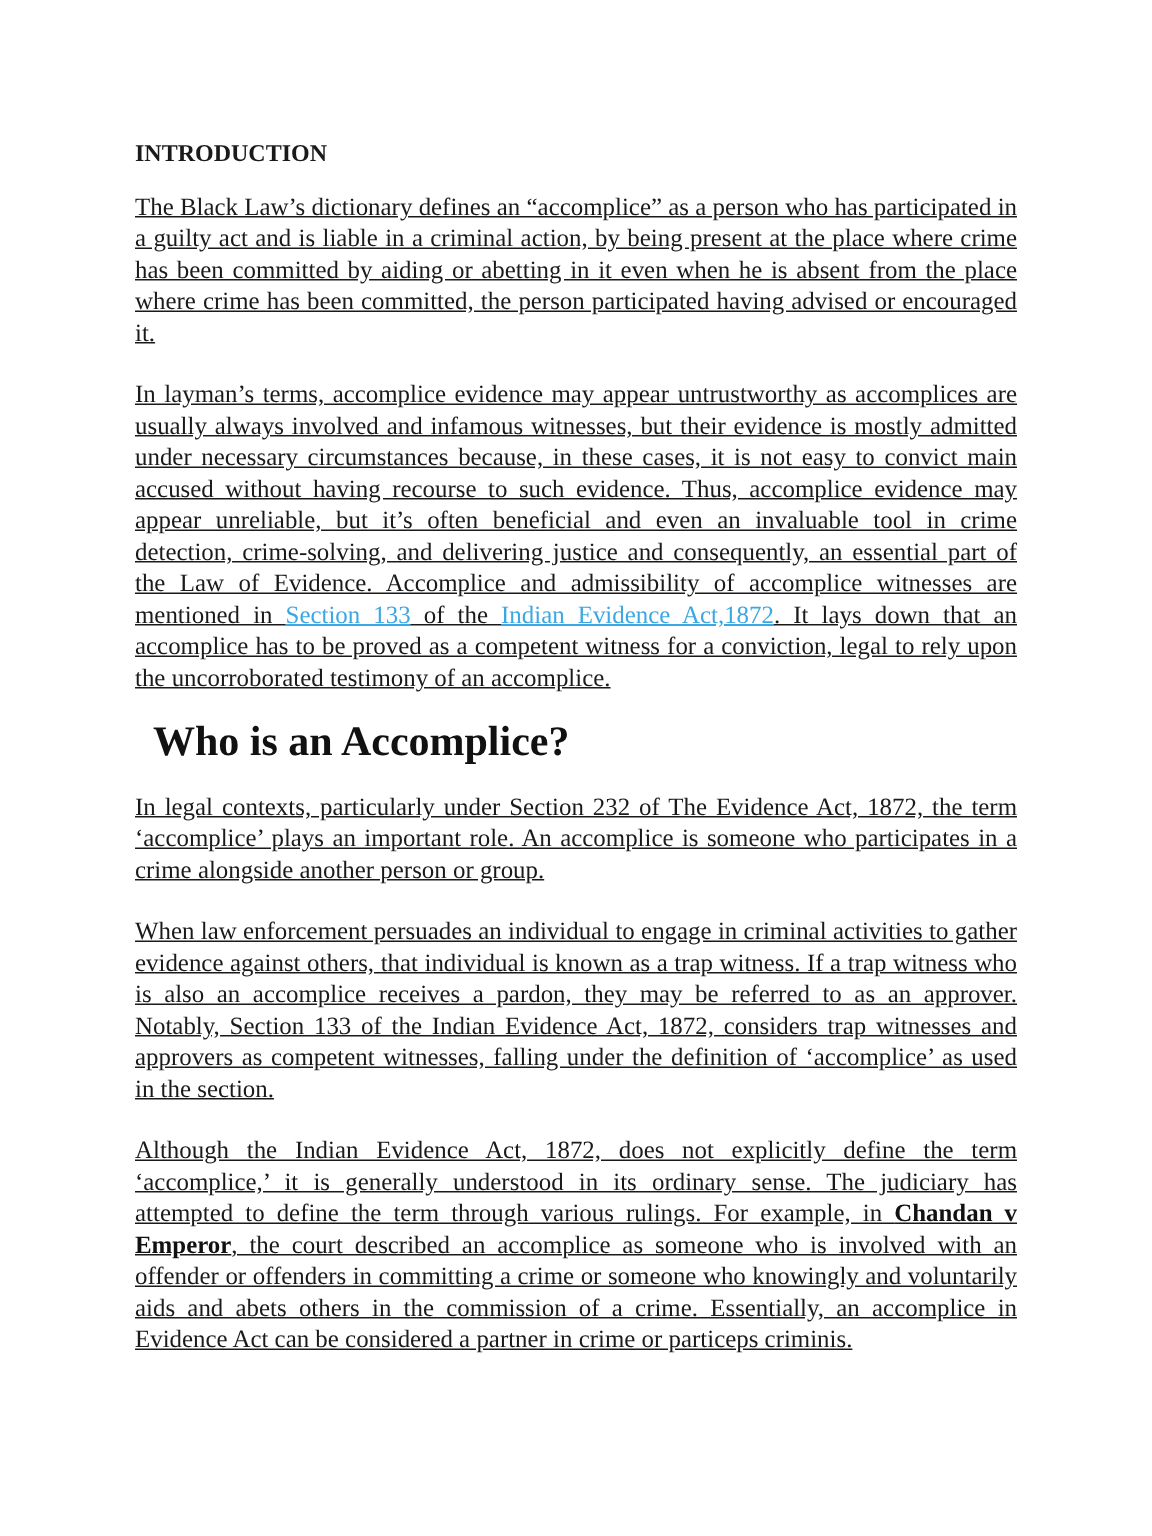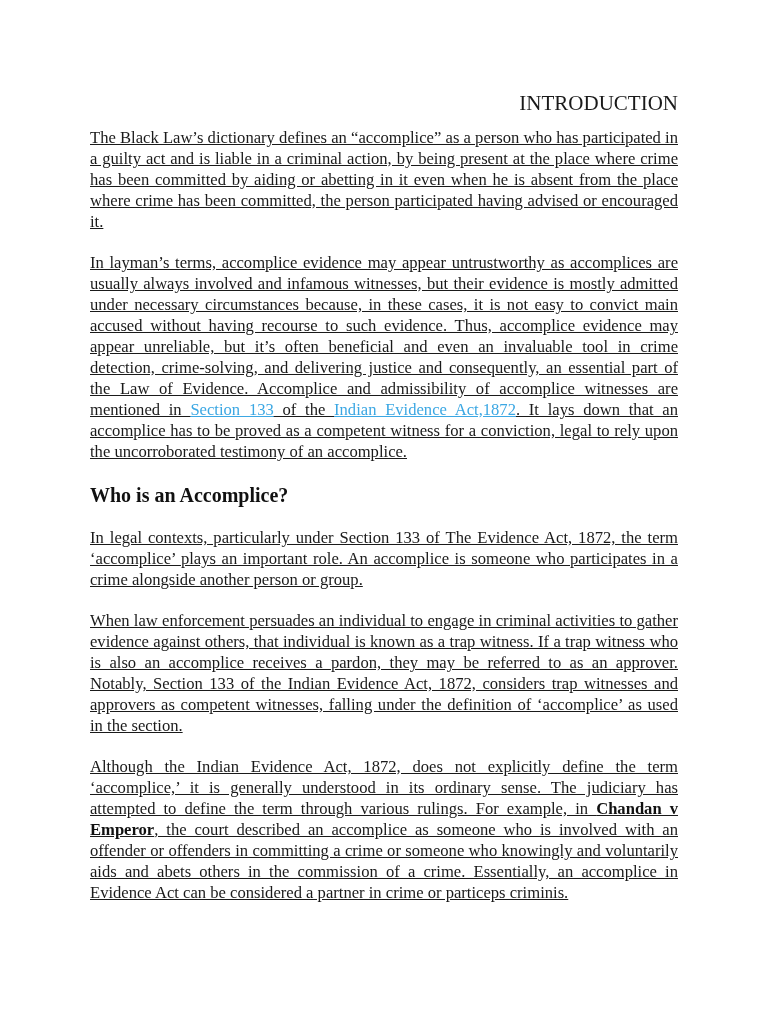--- a/index.html
+++ b/index.html
@@ -15,39 +15,39 @@
       font-family: "Liberation Serif", "DejaVu Serif", serif;
       color: #1a1a1a;
     }
     .page {
       position: absolute;
       left: 90px;
       top: 93px;
       width: 588px;
     }
     .doc-title {
-      text-align: right;
-      font-size: 21px;
+      text-align: left;
+      font-size: 16px;
       line-height: 20px;
       margin: 0 0 14px 0;
-      font-weight: normal;
+      font-weight: bold;
       letter-spacing: 0px;
     }
     p {
       margin: 0 0 20px 0;
       font-size: 16.6px;
       line-height: 21px;
       text-align: justify;
       text-decoration: underline;
     }
     .section-heading {
-      font-size: 20px;
+      font-size: 28px;
       line-height: 26px;
       font-weight: bold;
-      margin: 9px 0 19px 0;
+      margin: 9px 0 19px 12px;
       color: #111;
     }
     a.link {
       color: #3ba7e3;
       text-decoration: underline;
       text-decoration-color: #3ba7e3;
     }
     b { font-weight: bold; color: #111; }
   </style>
 </head>
@@ -55,18 +55,18 @@
 
 <div class="page">
   <div class="doc-title">INTRODUCTION</div>
 
   <p>The Black Law’s dictionary defines an “accomplice” as a person who has participated in a guilty act and is liable in a criminal action, by being present at the place where crime has been committed by aiding or abetting in it even when he is absent from the place where crime has been committed, the person participated having advised or encouraged it.</p>
 
   <p><span>In layman’s terms, accomplice evidence may appear untrustworthy as accomplices are usually always involved and infamous witnesses, but their evidence is mostly admitted under necessary circumstances because, in these cases, it is not easy to convict main accused without having recourse to such evidence. Thus, accomplice evidence may appear unreliable, but it’s often beneficial and even an invaluable tool in crime detection, crime-solving, and delivering justice and consequently, an essential part of the Law of Evidence. Accomplice and admissibility of accomplice witnesses are mentioned in </span><a class="link" href="#" style="color: rgb(59, 167, 227); text-decoration-color: rgb(59, 167, 227);">Section 133</a><span> of the </span><a class="link" href="#" style="color: rgb(59, 167, 227); text-decoration-color: rgb(59, 167, 227);">Indian Evidence Act,1872</a><span>. It lays down that an accomplice has to be proved as a competent witness for a conviction, legal to rely upon the uncorroborated testimony of an accomplice.</span></p>
 
   <h2 class="section-heading">Who is an Accomplice?</h2>
 
-  <p>In legal contexts, particularly under Section 133 of The Evidence Act, 1872, the term ‘accomplice’ plays an important role. An accomplice is someone who participates in a crime alongside another person or group.</p>
+  <p>In legal contexts, particularly under Section 232 of The Evidence Act, 1872, the term ‘accomplice’ plays an important role. An accomplice is someone who participates in a crime alongside another person or group.</p>
 
   <p>When law enforcement persuades an individual to engage in criminal activities to gather evidence against others, that individual is known as a trap witness. If a trap witness who is also an accomplice receives a pardon, they may be referred to as an approver. Notably, Section 133 of the Indian Evidence Act, 1872, considers trap witnesses and approvers as competent witnesses, falling under the definition of ‘accomplice’ as used in the section.</p>
 
   <p><span>Although the Indian Evidence Act, 1872, does not explicitly define the term ‘accomplice,’ it is generally understood in its ordinary sense. The judiciary has attempted to define the term through various rulings. For example, in </span><b>Chandan v Emperor</b><span>, the court described an accomplice as someone who is involved with an offender or offenders in committing a crime or someone who knowingly and voluntarily aids and abets others in the commission of a crime. Essentially, an accomplice in Evidence Act can be considered a partner in crime or particeps criminis.</span></p>
 </div>
 
 </body></html>

